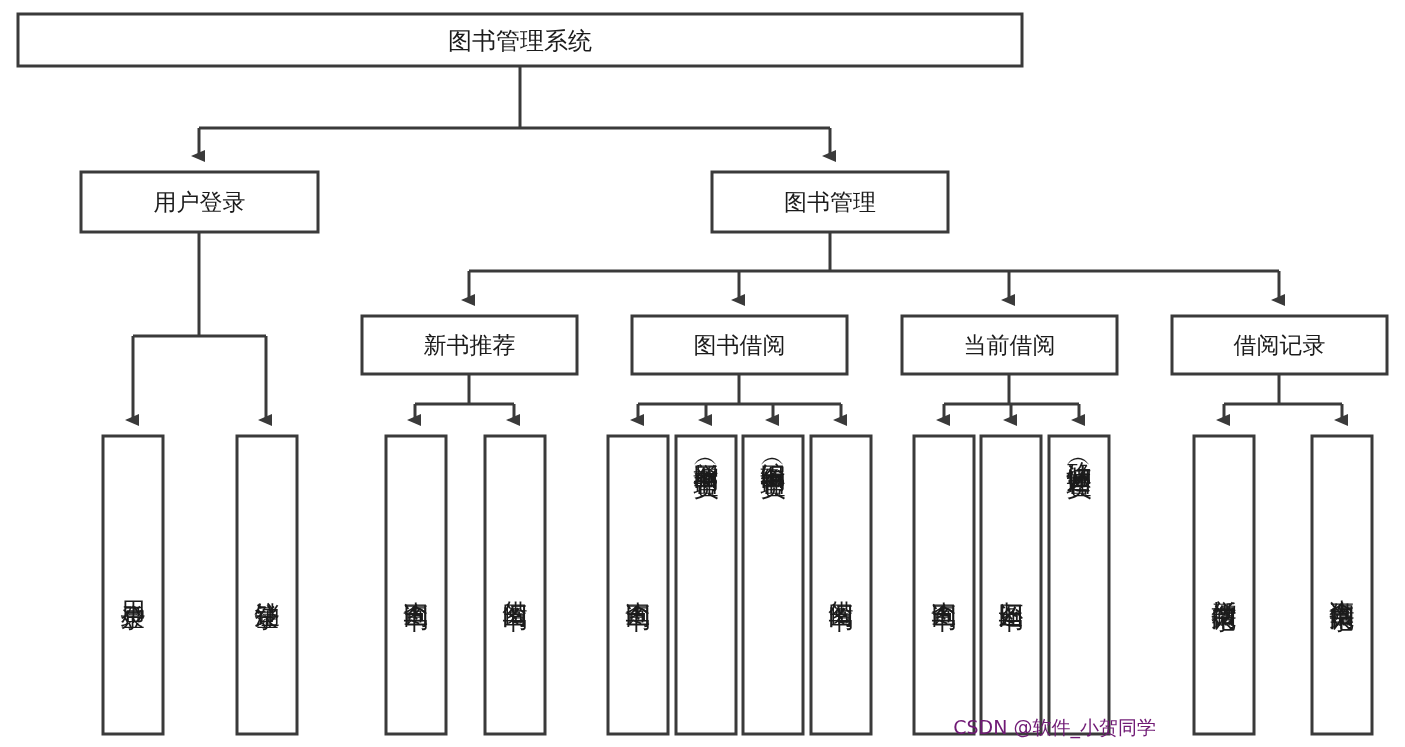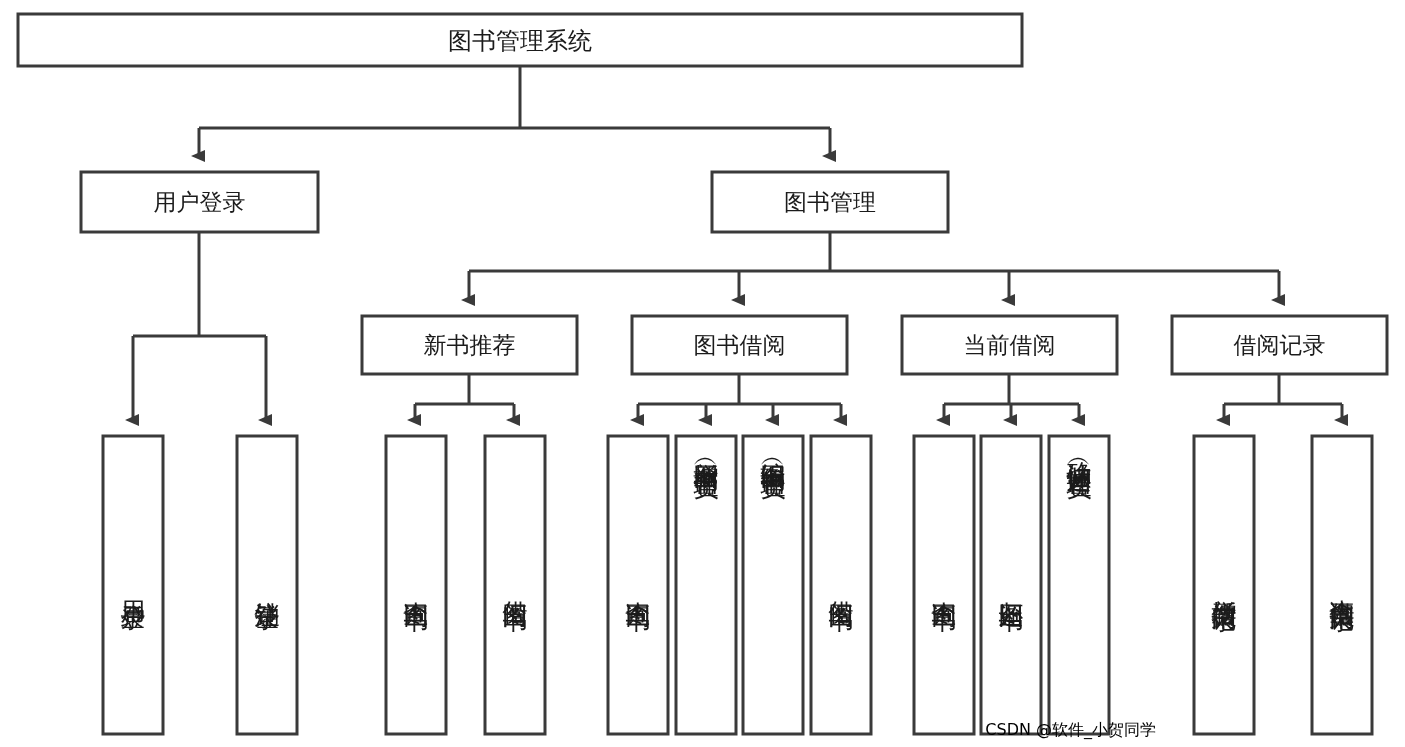--- a/index.html
+++ b/index.html
@@ -72,22 +72,22 @@
     line-height: 1.0;
     color: #1b1b1b;
     letter-spacing: 2px;
     white-space: nowrap;
   }
   .watermark {
     position: absolute;
     right: 10px;
     bottom: 6px;
     font-family: "DejaVu Sans", "Liberation Sans", sans-serif;
-    font-size: 16px;
-    color: #000000;
+    font-size: 19px;
+    color: #701a75;
     white-space: nowrap;
     pointer-events: none;
   }
 </style>
 </head>
 <body>
 
 <div id="diagram-root">
 
   <svg class="diagram-svg" viewBox="0 0 1405 747">

